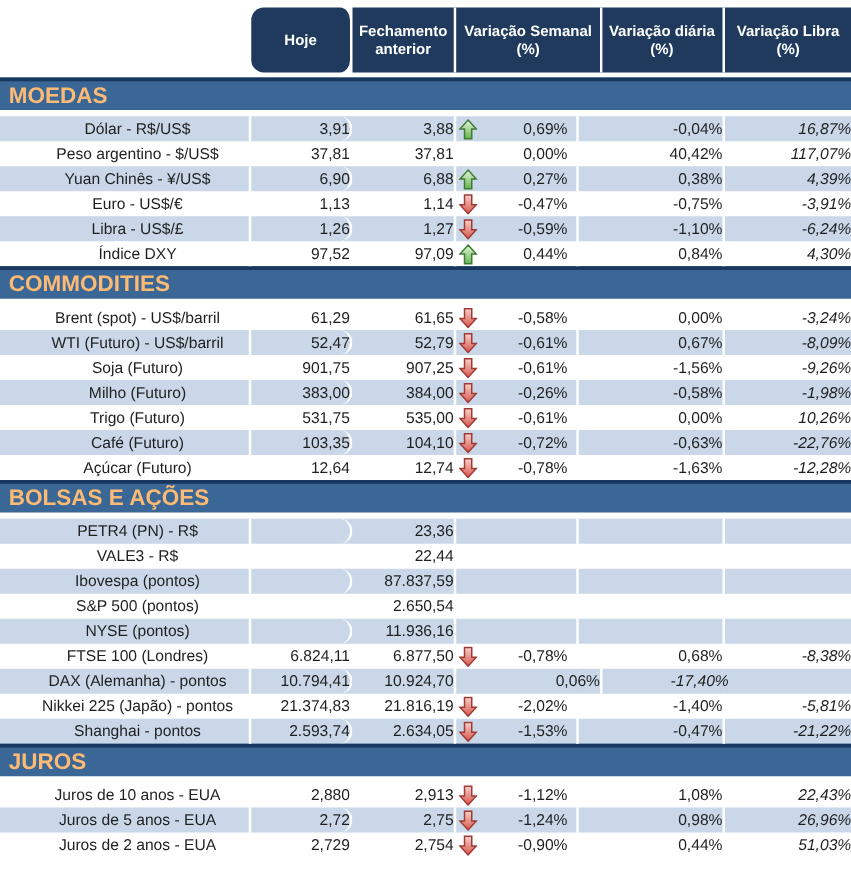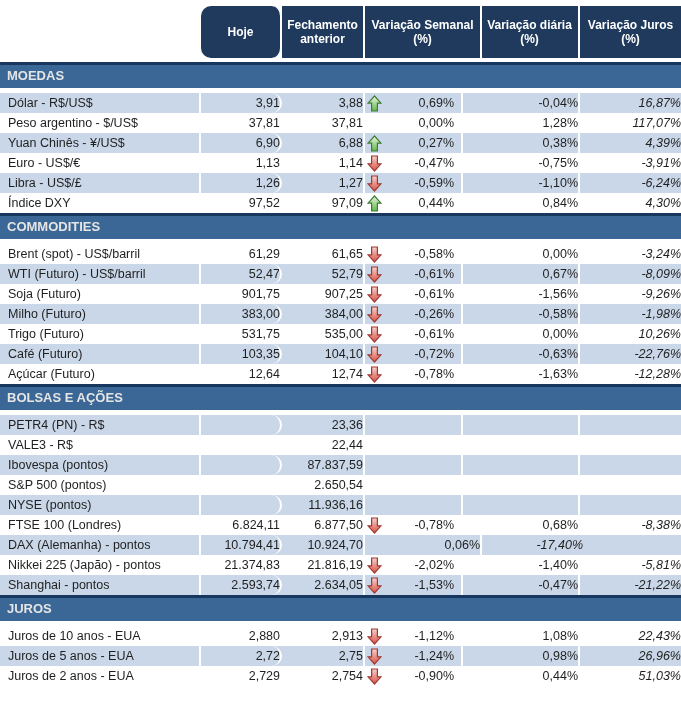--- a/index.html
+++ b/index.html
@@ -9,30 +9,30 @@
   
   .hdr{display:flex;height:52px;}
   .corner{width:201px;box-sizing:border-box;}
   .hcell{box-sizing:border-box;background:var(--header-bg);color:#fff;font-weight:bold;
          font-size:12px;line-height:1.2;display:flex;align-items:center;justify-content:center;
          text-align:center;border-right:2px solid #fff;padding:0 3px;}
   .hcell:last-child{border-right:none;}
 
   
   .secbar{box-sizing:border-box;border-top:3px solid var(--section-border);
-          background:var(--section-bg);color:#e5e5e5;font-weight:bold;font-size:13px;
+          background:var(--section-bg);color:#fdba74;font-weight:bold;font-size:18px;
           height:26px;line-height:22px;padding-left:7px;margin-bottom:5px;}
   #sections .secbar:first-child{margin-top:4px;}
 
   
   .row{display:flex;height:20px;line-height:20px;font-size:12.5px;}
   .row.alt{background:var(--row-alt);}
   .cell{box-sizing:border-box;border-right:2px solid #fff;overflow:hidden;white-space:nowrap;}
   .cell:last-child{border-right:none;font-style:italic;}
-  .c-label{width:201px;padding-left:8px;text-align:left;}
+  .c-label{width:201px;padding-left:21px;text-align:center;}
   .c-hoje{width:81px;border-radius:10px;}
   .c-fech{width:83px;}
   .c-diaria{width:98px;display:flex;align-items:center;justify-content:space-between;
             padding-left:2px;}
   .c-semanal{width:117px;}
   .c-anual{width:101px;}
   .num{text-align:right;padding-right:7px;display:block;width:100%;}
   .c-diaria .num{width:auto;flex:1;}
   .arr{width:16px;height:17px;display:inline-flex;align-items:center;flex:0 0 16px;}
   .arr svg{display:block;}
@@ -58,21 +58,21 @@
   </defs>
 </svg>
 
 <div class="sheet">
   <div class="hdr">
     <div class="corner"></div>
     <div class="hcell c-hoje">Hoje</div>
     <div class="hcell c-fech">Fechamento anterior</div>
     <div class="hcell c-semanal">Variação Semanal (%)</div>
     <div class="hcell c-diaria">Variação diária (%)</div>
-    <div class="hcell c-anual">Variação Juros (%)</div>
+    <div class="hcell c-anual">Variação Libra (%)</div>
   </div>
 
   <div id="sections">
       <div class="secbar">MOEDAS</div>
       <div class="row alt">
         <div class="cell c-label">Dólar - R$/US$</div>
         <div class="cell c-hoje">
           <div class="num">3,91</div>
         </div>
         <div class="cell c-fech">
@@ -99,21 +99,21 @@
           <div class="num">37,81</div>
         </div>
         <div class="cell c-fech">
           <div class="num">37,81</div>
         </div>
         <div class="cell c-diaria">
           <div class="arr"></div>
           <div class="num">0,00%</div>
         </div>
         <div class="cell c-semanal">
-          <div class="num">1,28%</div>
+          <div class="num">40,42%</div>
         </div>
         <div class="cell c-anual">
           <div class="num">117,07%</div>
         </div>
       </div>
       <div class="row alt">
         <div class="cell c-label">Yuan Chinês - ¥/US$</div>
         <div class="cell c-hoje">
           <div class="num">6,90</div>
         </div>

